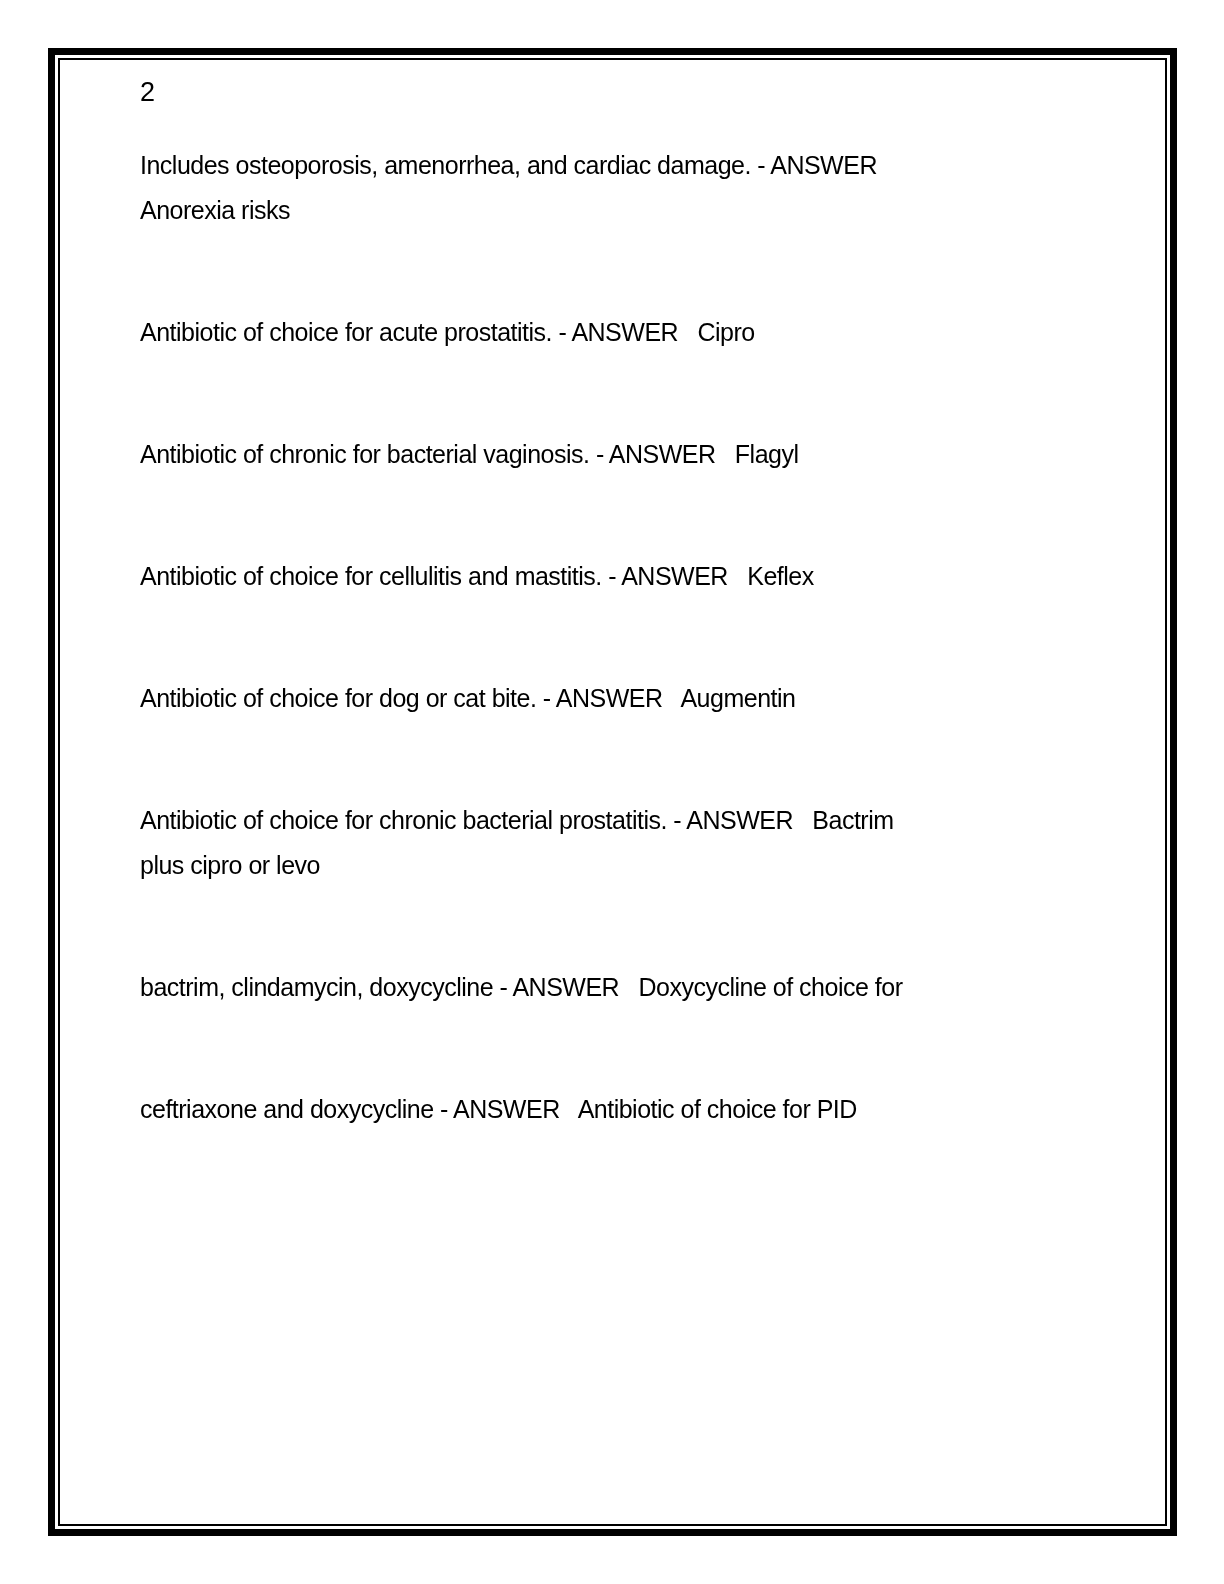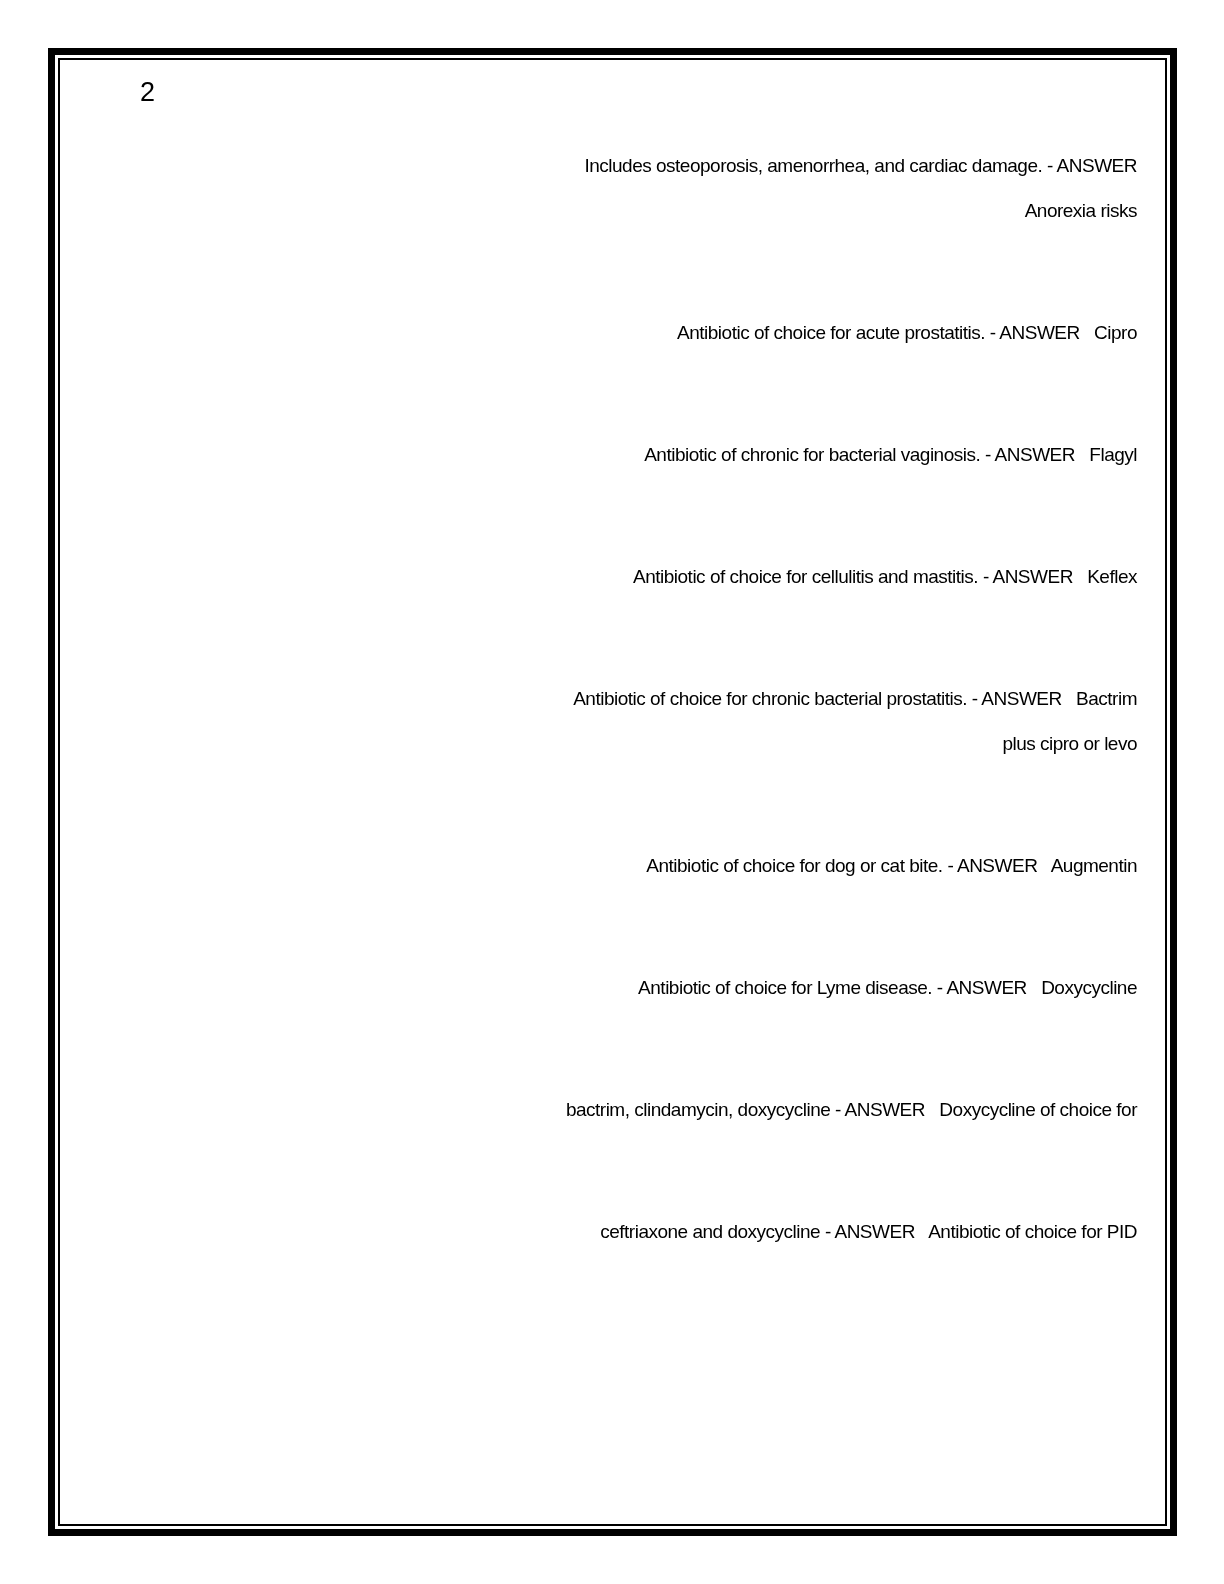--- a/index.html
+++ b/index.html
@@ -40,25 +40,24 @@
     font-size: 27px;
     line-height: 45px;
     letter-spacing: -0.5px;
     margin: 0 0 28px 0;
     white-space: pre-wrap;
   }
   .para {
     margin: 0 0 77px 0;
   }
   .line {
-    font-size: 19px;
+    font-size: 25px;
     line-height: 45px;
     letter-spacing: -0.5px;
     white-space: pre;
-    text-align: right;
   }
 </style>
 </head>
 <body>
 
 <div class="page-frame">
   <div class="page-frame-inner">
     <div class="page-content">
       <div class="page-number">2</div>
       <div>
@@ -69,28 +68,25 @@
           <div class="para">
             <div class="line">Antibiotic of choice for acute prostatitis. - ANSWER   Cipro</div>
           </div>
           <div class="para">
             <div class="line">Antibiotic of chronic for bacterial vaginosis. - ANSWER   Flagyl</div>
           </div>
           <div class="para">
             <div class="line">Antibiotic of choice for cellulitis and mastitis. - ANSWER   Keflex</div>
           </div>
           <div class="para">
-            <div class="line">Antibiotic of choice for chronic bacterial prostatitis. - ANSWER   Bactrim</div>
-            <div class="line">plus cipro or levo</div>
-          </div>
-          <div class="para">
             <div class="line">Antibiotic of choice for dog or cat bite. - ANSWER   Augmentin</div>
           </div>
           <div class="para">
-            <div class="line">Antibiotic of choice for Lyme disease. - ANSWER   Doxycycline</div>
+            <div class="line">Antibiotic of choice for chronic bacterial prostatitis. - ANSWER   Bactrim</div>
+            <div class="line">plus cipro or levo</div>
           </div>
           <div class="para">
             <div class="line">bactrim, clindamycin, doxycycline - ANSWER   Doxycycline of choice for</div>
           </div>
           <div class="para">
             <div class="line">ceftriaxone and doxycycline - ANSWER   Antibiotic of choice for PID</div>
           </div>
         </div>
     </div>
   </div>

